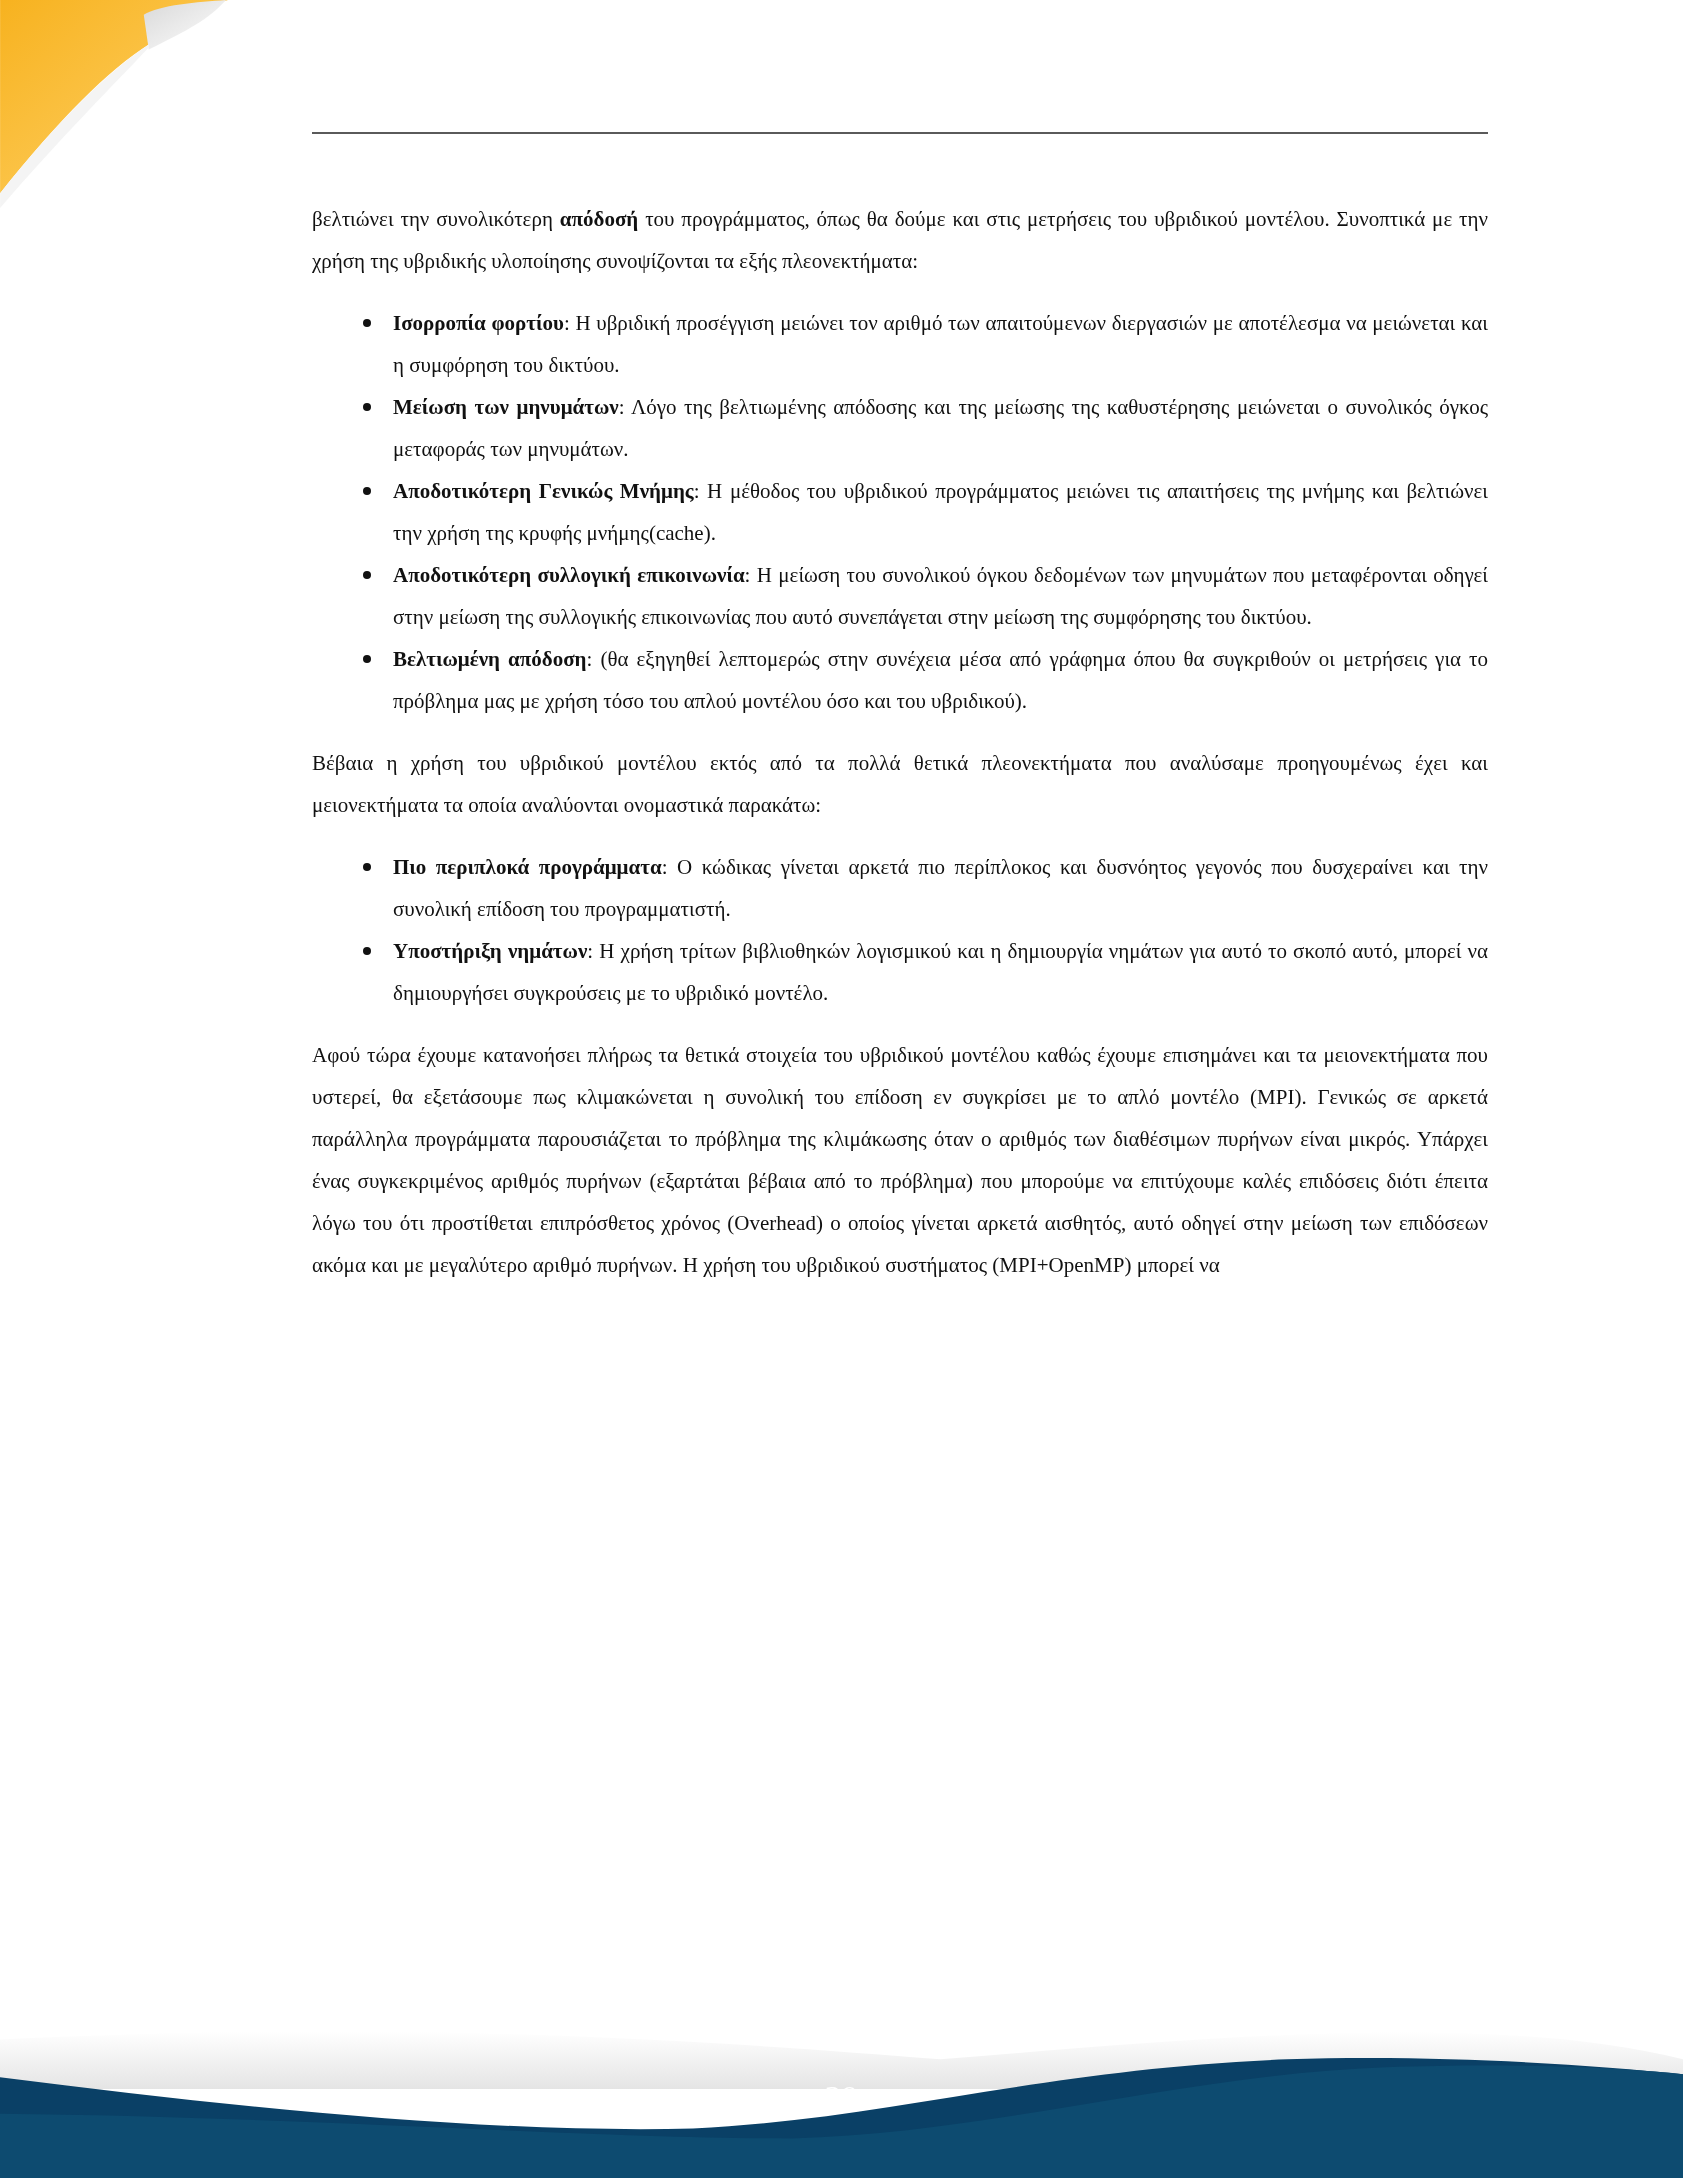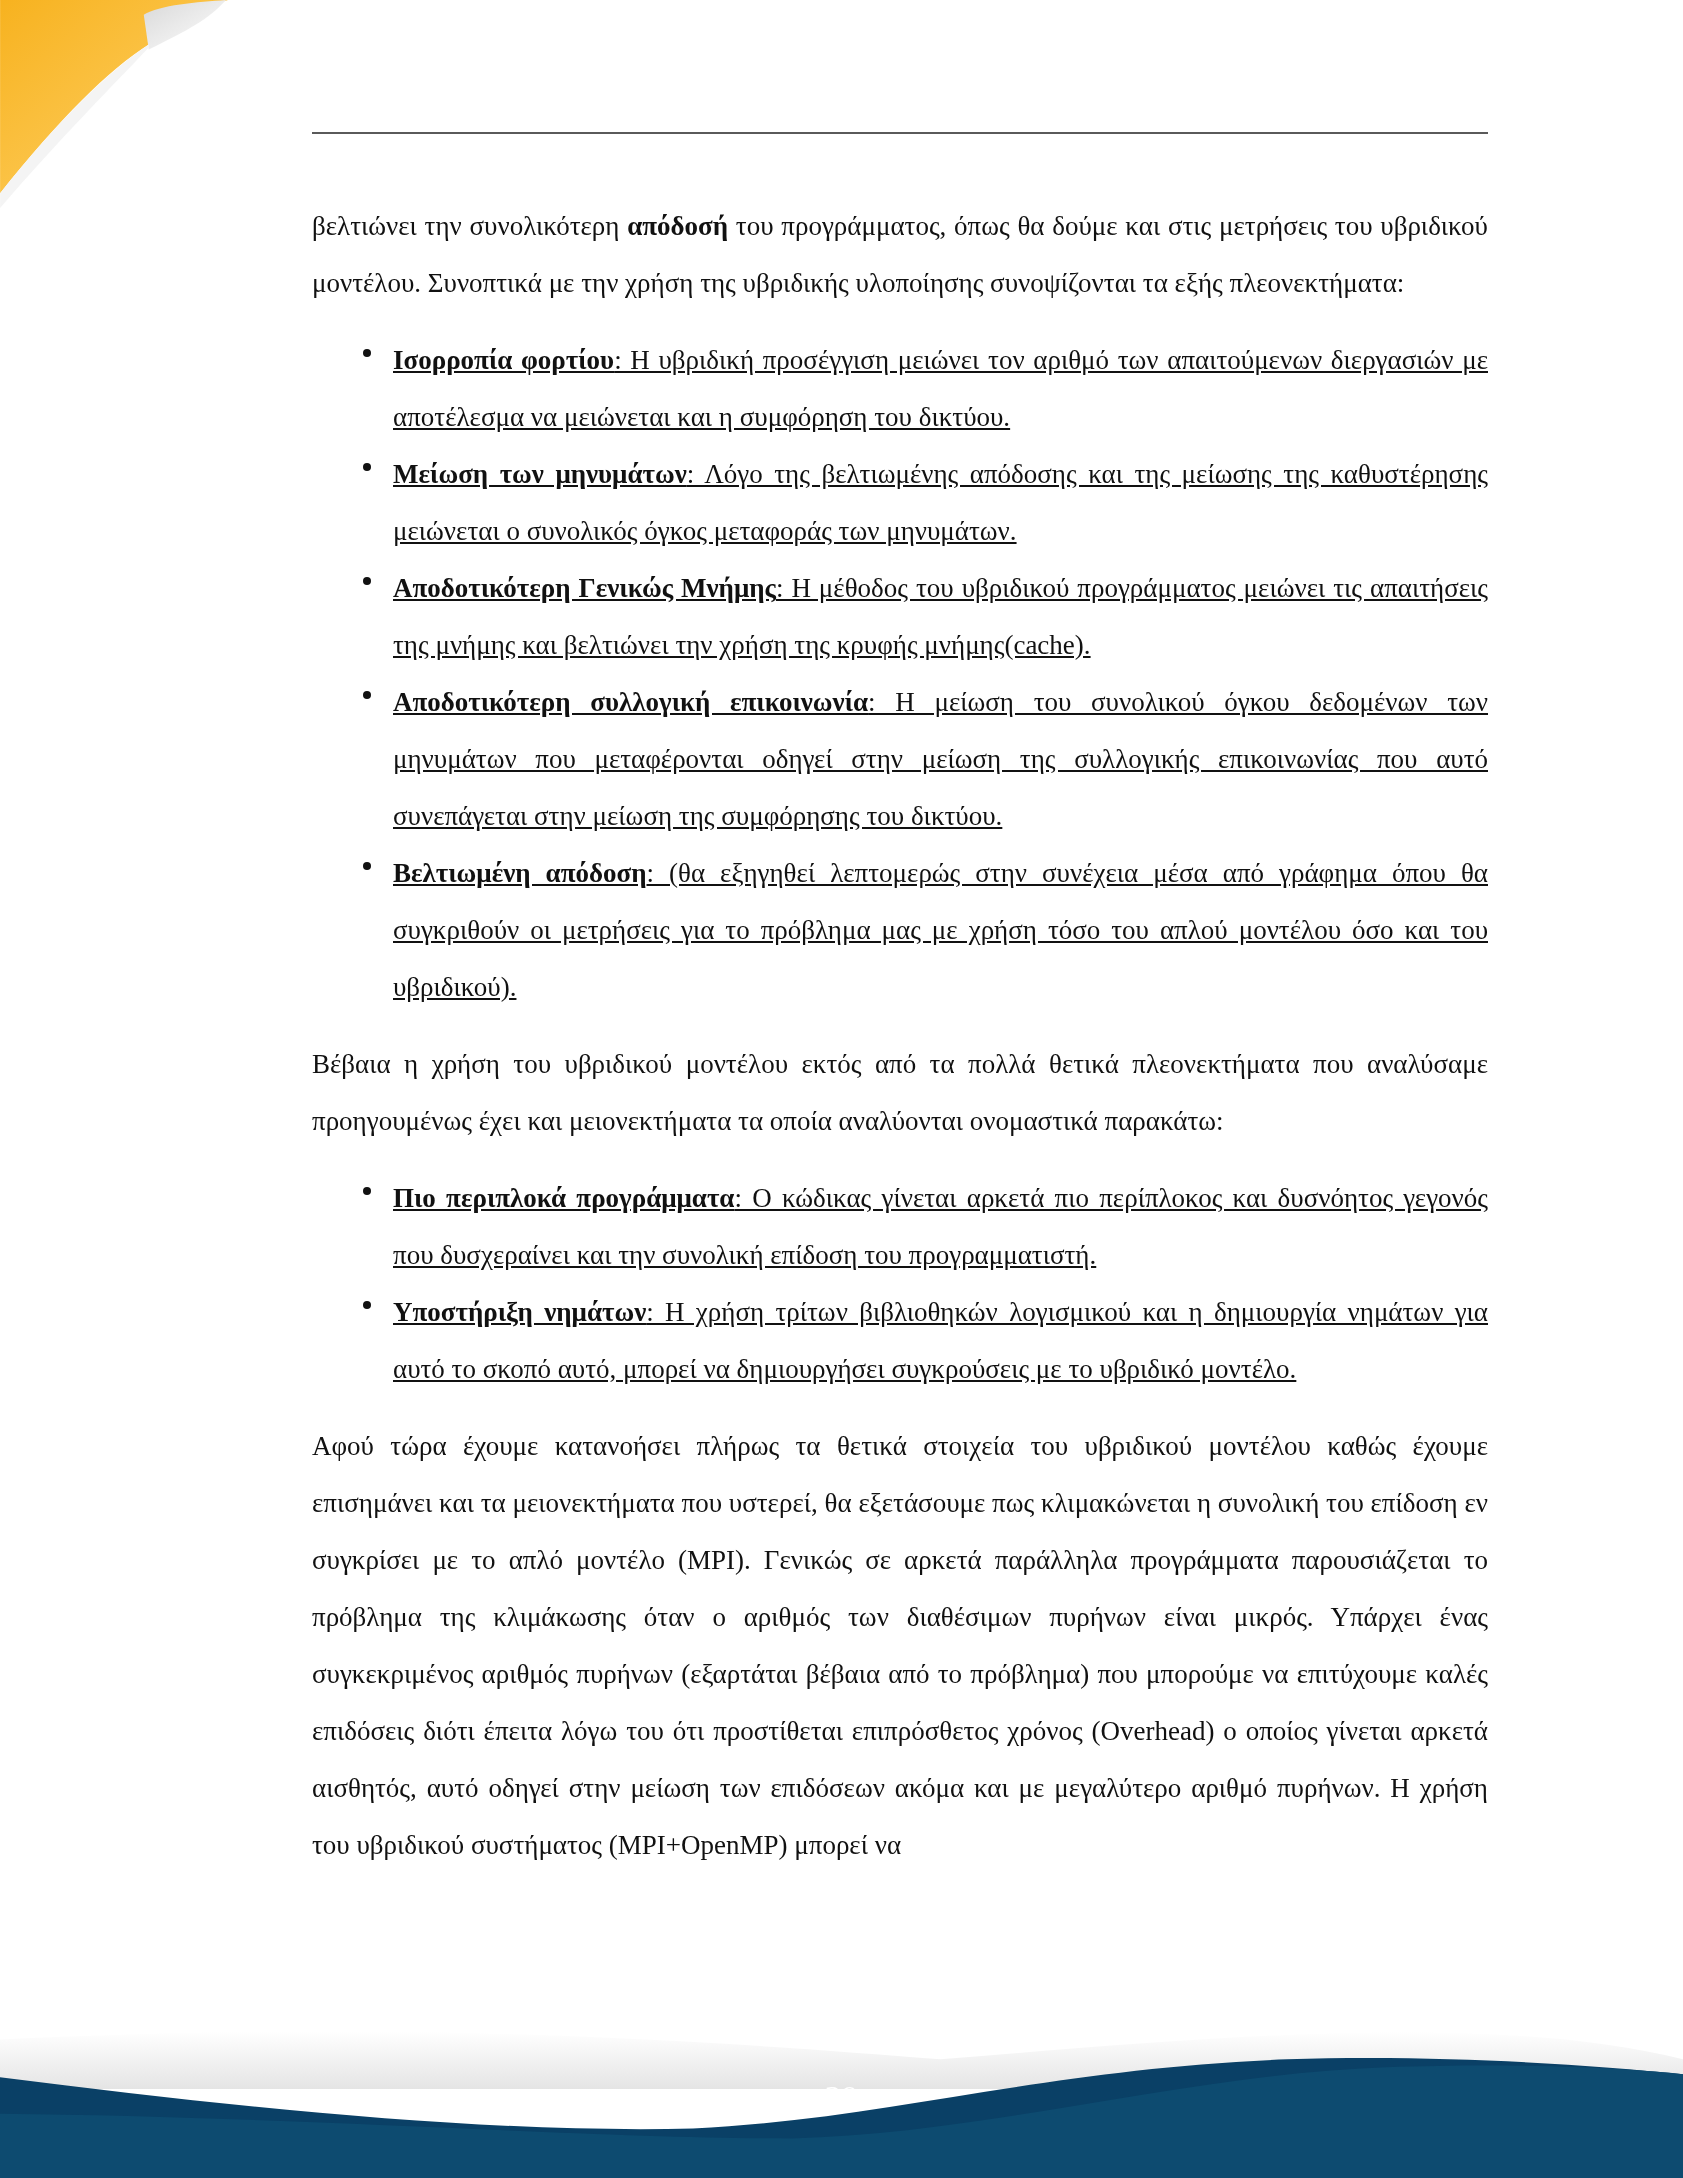--- a/index.html
+++ b/index.html
@@ -9,26 +9,26 @@
     font-family: "Liberation Serif", "DejaVu Serif", serif;
     color: #111111;
   }
   .corner { position: absolute; left: 0; top: 0; width: 238px; height: 218px; }
   .header-rule {
     position: absolute; left: 312px; top: 132px; width: 1176px; height: 2px;
     background: #5a5a5a;
   }
   .content {
     position: absolute; left: 312px; top: 198px; width: 1176px;
-    font-size: 27px; line-height: 57px;
+    font-size: 21px; line-height: 42px;
   }
   .para { margin: 0; text-align: justify; hyphens: auto; }
   ul.bullets { list-style: none; margin: 20px 0 20px 0; padding: 0 0 0 0; }
   ul.bullets li {
-    position: relative; padding-left: 81px; text-align: justify; hyphens: auto; text-decoration: underline;
+    position: relative; padding-left: 81px; text-align: justify; hyphens: auto;
   }
   ul.bullets li + li { }
   .bullet-dot {
     position: absolute; left: 51px; top: 17px; width: 8px; height: 8px;
     border-radius: 50%; background: #111111;
   }
   .term { font-weight: bold; }
   .bold-inline { font-weight: bold; }
   .wave { position: absolute; left: 0; bottom: 0; width: 1683px; height: 178px; }
   .page-number {

